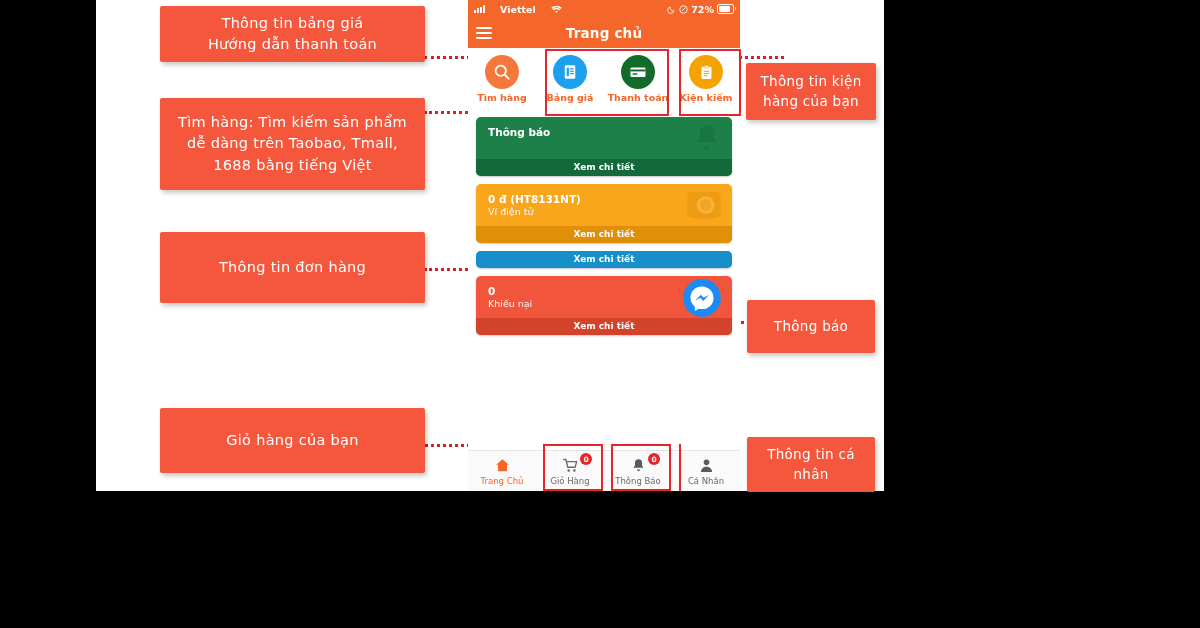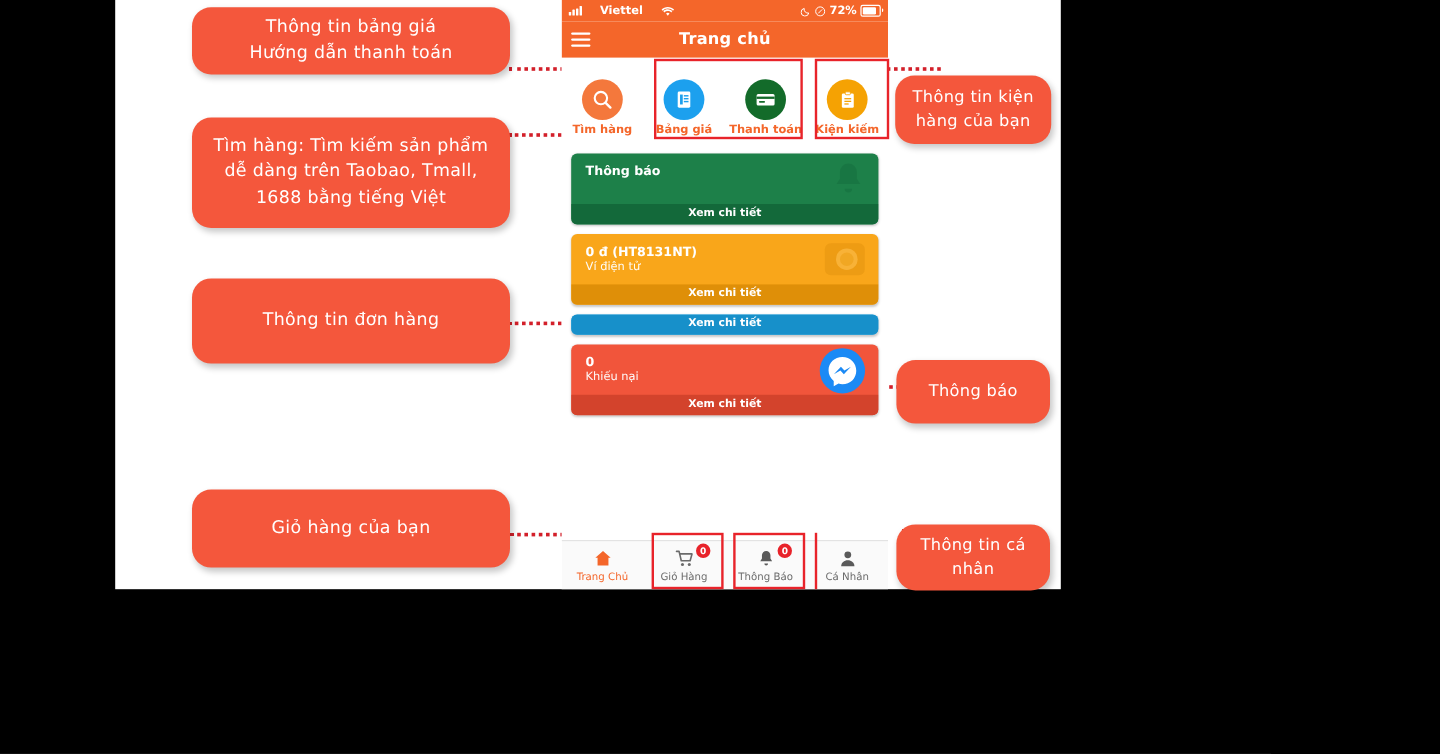--- a/index.html
+++ b/index.html
@@ -22,21 +22,21 @@
   .bars i:nth-child(3){height:6.5px}.bars i:nth-child(4){height:8px}
   .batt{width:15px;height:8px;border:1.2px solid #fff;border-radius:2px;position:relative;}
   .batt::after{content:"";position:absolute;right:-3px;top:2px;width:1.5px;height:3px;background:#fff;border-radius:0 1px 1px 0;}
   .batt i{position:absolute;left:1px;top:1px;bottom:1px;width:70%;background:#fff;border-radius:1px;display:block;}
 
   .navbar{height:30px;background:#f4662a;color:#fff;display:flex;align-items:center;position:relative;}
   .hamb{width:16px;margin-left:8px;display:flex;flex-direction:column;gap:3px;}
   .hamb span{display:block;height:2px;background:#fff;border-radius:1px;}
   .nav-title{position:absolute;left:0;right:0;text-align:center;font-size:13.5px;font-weight:bold;letter-spacing:.2px;}
 
-  .quickrow{height:62px;display:flex;align-items:flex-start;justify-content:space-around;padding-top:18px;background:#fff;}
+  .quickrow{height:62px;display:flex;align-items:flex-start;justify-content:space-around;padding-top:7px;background:#fff;}
   .quick{width:62px;text-align:center;}
   .qicon{width:34px;height:34px;border-radius:50%;margin:0 auto 3px;display:flex;align-items:center;justify-content:center;}
   .qlabel{font-size:9.5px;font-weight:bold;color:#f4662a;white-space:nowrap;}
 
   .cards{padding:0 8px;}
   .card{border-radius:5px;margin-bottom:8px;overflow:hidden;position:relative;color:#fff;
         box-shadow:0 1px 2px rgba(0,0,0,.22);}
   .card-body{padding:9px 10px 10px 12px;position:relative;height:42px;box-sizing:border-box;}
   .card-num{font-size:10.5px;font-weight:bold;line-height:1.25;}
   .card-sub{font-size:9.5px;line-height:1.3;opacity:.96;}
@@ -46,21 +46,21 @@
   .tabbar{position:absolute;left:0;right:0;bottom:0;height:40px;background:#fafafa;border-top:1px solid #e3e3e3;
           display:flex;align-items:center;}
   .tab{flex:1;text-align:center;position:relative;}
   .tab .ticon{height:19px;display:flex;align-items:center;justify-content:center;position:relative;}
   .tab .tlabel{font-size:8.5px;color:#f4662a;margin-top:1px;}
   .tab.inactive .tlabel{color:#6b6b6b;}
   .badge{position:absolute;top:-3px;right:12px;background:#e8232a;color:#fff;border-radius:50%;
          width:12px;height:12px;font-size:7.5px;font-weight:bold;display:flex;align-items:center;justify-content:center;}
 
   
-  .callout{position:absolute;background:#f4573c;border-radius:16px;color:#fff;
+  .callout{position:absolute;background:#f4573c;border-radius:2px;color:#fff;
            display:flex;align-items:center;justify-content:center;text-align:center;
            font-size:14.5px;line-height:1.45;letter-spacing:.3px;padding:6px 10px;box-sizing:border-box;
            box-shadow:2px 3px 5px rgba(0,0,0,.22);}
   .callout.small{font-size:13.5px;}
 
   
   .hl{position:absolute;border:2px solid #e8232a;box-sizing:border-box;}
 
   
   .dotline-h{position:absolute;height:0;border-top:3px dotted #d3202a;}

